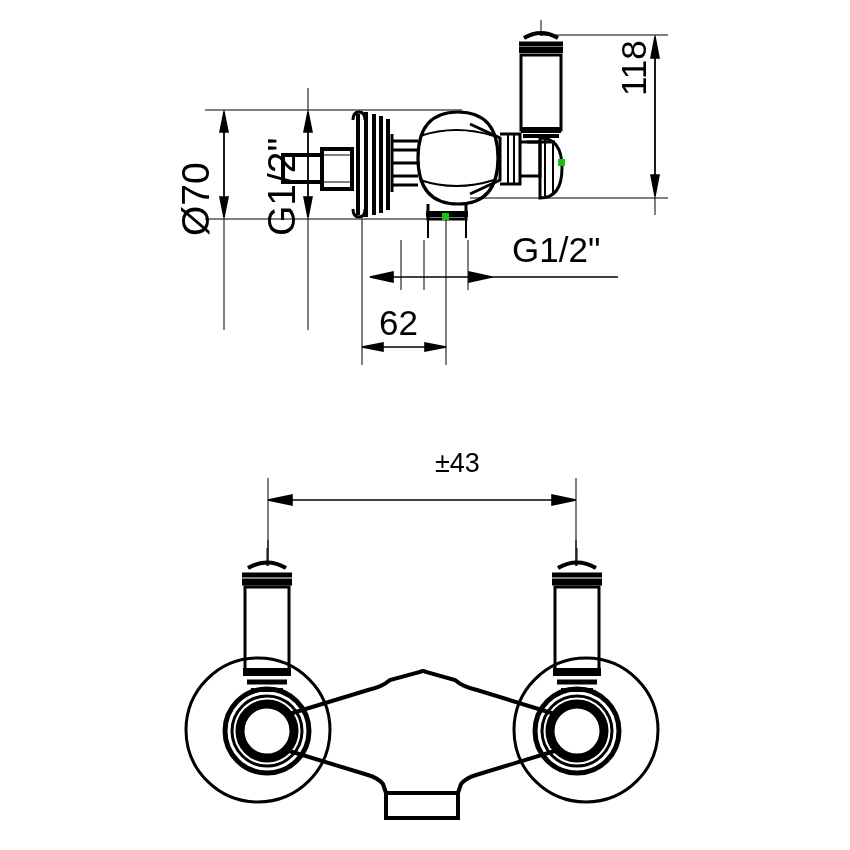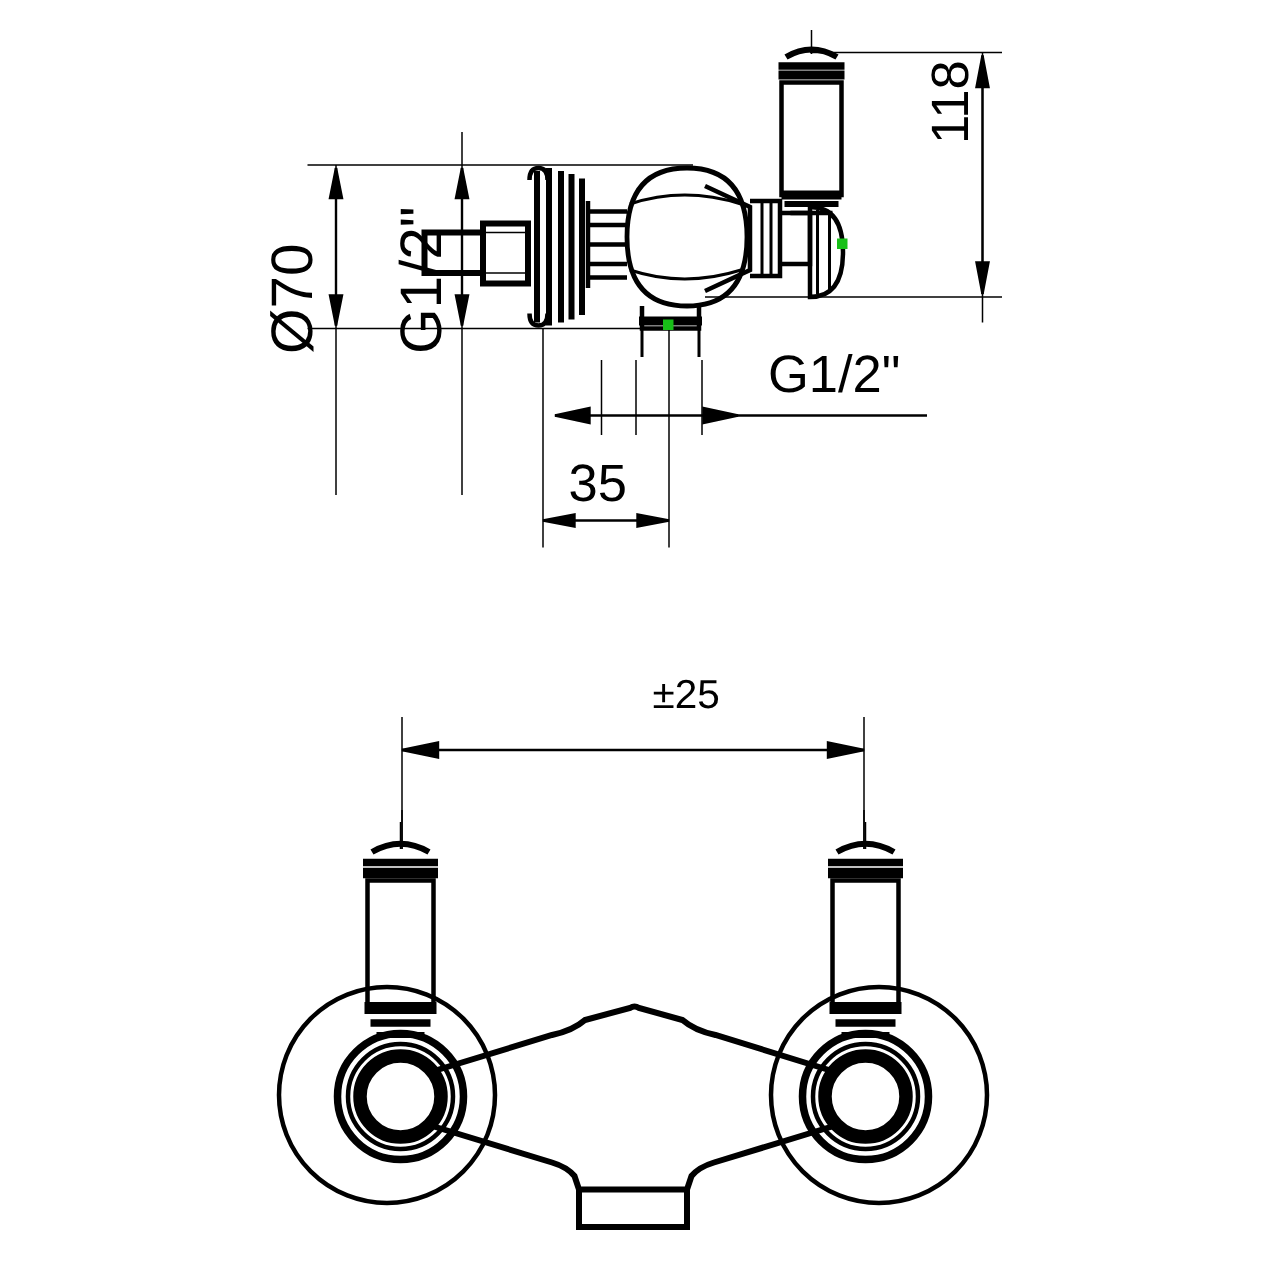--- a/index.html
+++ b/index.html
@@ -190,16 +190,16 @@
           <circle cx="577" cy="731" r="27" stroke-width="9"></circle>
         </g>
       </g>
     </g>
   </svg>
 
   <div class="dimtext t-d70">Ø70</div>
   <div class="dimtext t-g12v">G1/2"</div>
   <div class="dimtext t-118">118</div>
   <div class="dimtext t-g12h">G1/2"</div>
-  <div class="dimtext t-62">35</div>
-  <div class="dimtext t-tol">±25</div>
+  <div class="dimtext t-62">62</div>
+  <div class="dimtext t-tol">±43</div>
 
 </div>
 
 </body></html>

